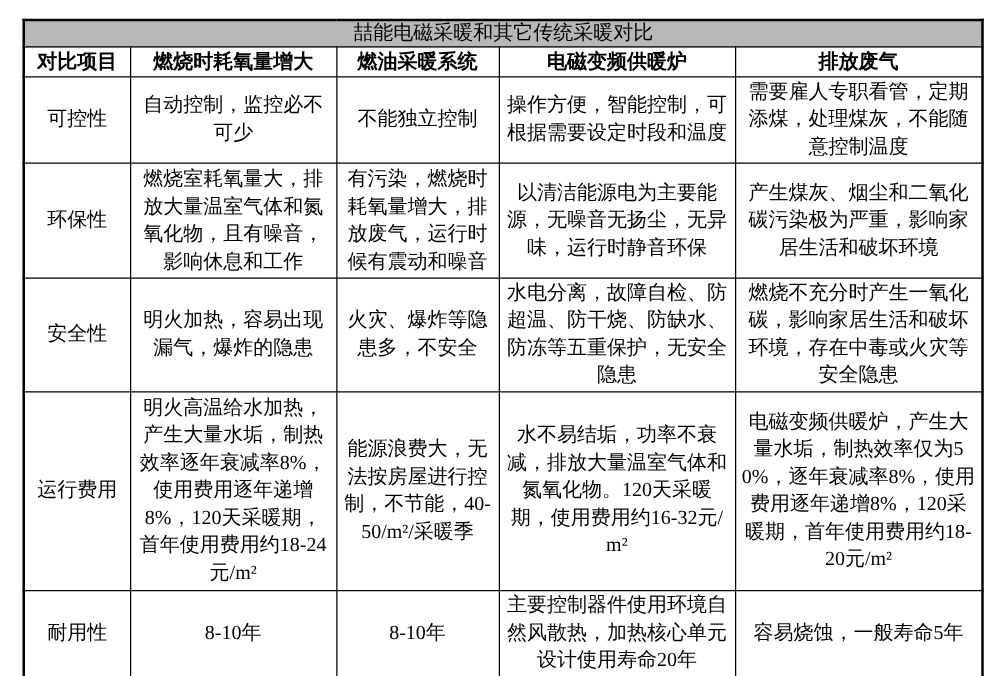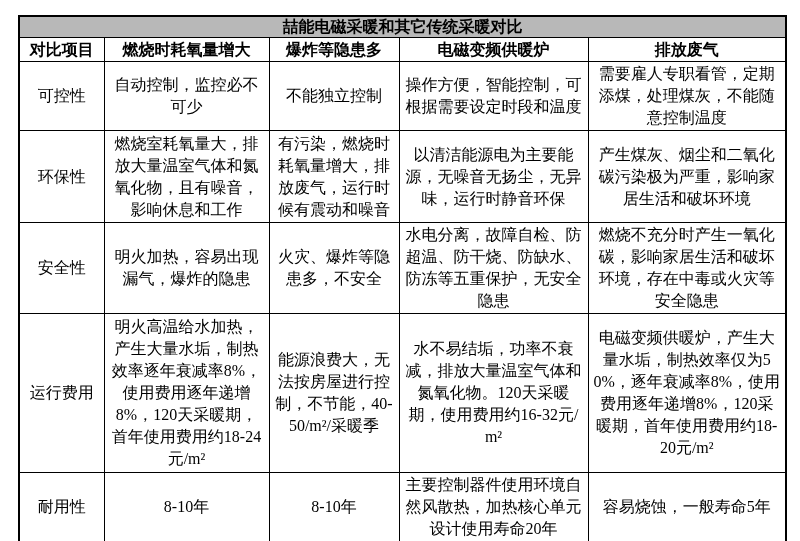--- a/index.html
+++ b/index.html
@@ -32,21 +32,21 @@
     text-align: center;
     vertical-align: middle;
     padding: 1px 4px;
     font-size: 16px;
     line-height: 22px;
     font-weight: normal;
     word-break: break-all;
   }
   tr.title-row td {
     background: var(--title-bg);
-    font-weight: bold;
+    font-weight: normal;
     height: 21px;
     padding: 0 4px;
     line-height: 20px;
   }
   tr.header-row th {
     font-weight: bold;
     height: 24px;
     padding: 0 7px;
     line-height: 22px;
   }
@@ -71,21 +71,21 @@
       <col style="width:189px">
       <col style="width:198px">
     </colgroup>
     <tbody>
       <tr class="title-row">
         <td colspan="5">喆能电磁采暖和其它传统采暖对比</td>
       </tr>
       <tr class="header-row">
         <th>对比项目</th>
         <th>燃烧时耗氧量增大</th>
-        <th>爆炸等隐患多</th>
+        <th>燃油采暖系统</th>
         <th>电磁变频供暖炉</th>
         <th>排放废气</th>
       </tr>
       <tr class="row-controllability">
         <td class="label-cell">可控性</td>
         <td>自动控制，监控必不可少</td>
         <td>不能独立控制</td>
         <td>操作方便，智能控制，可根据需要设定时段和温度</td>
         <td>需要雇人专职看管，定期添煤，处理煤灰，不能随意控制温度</td>
       </tr>

